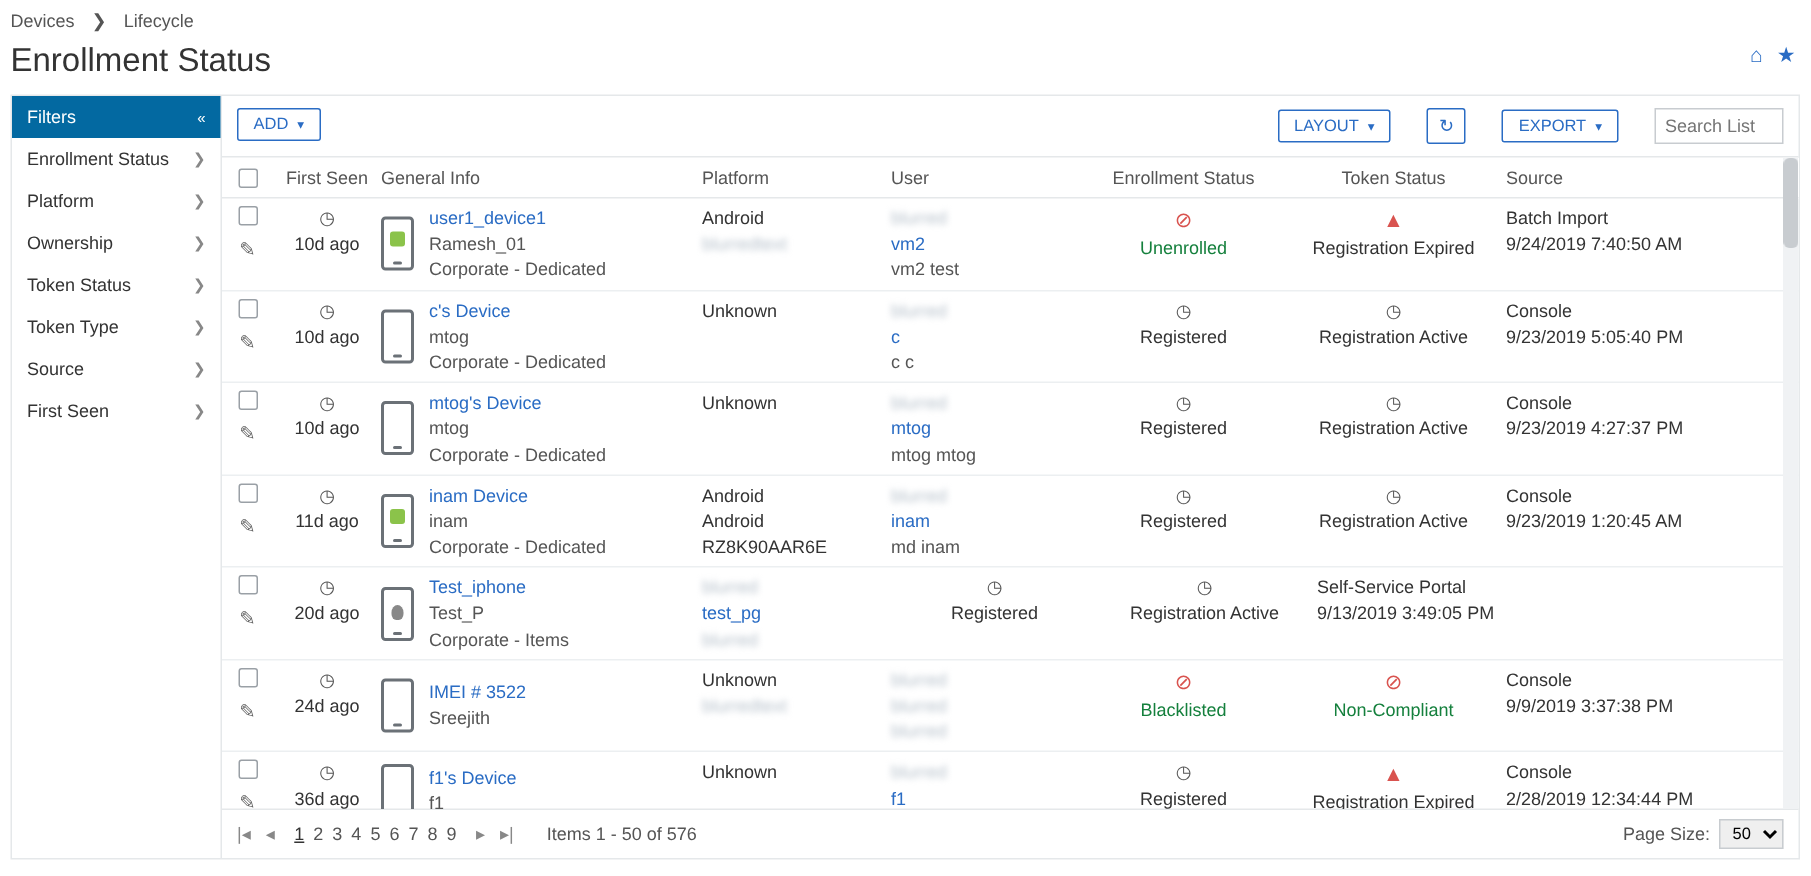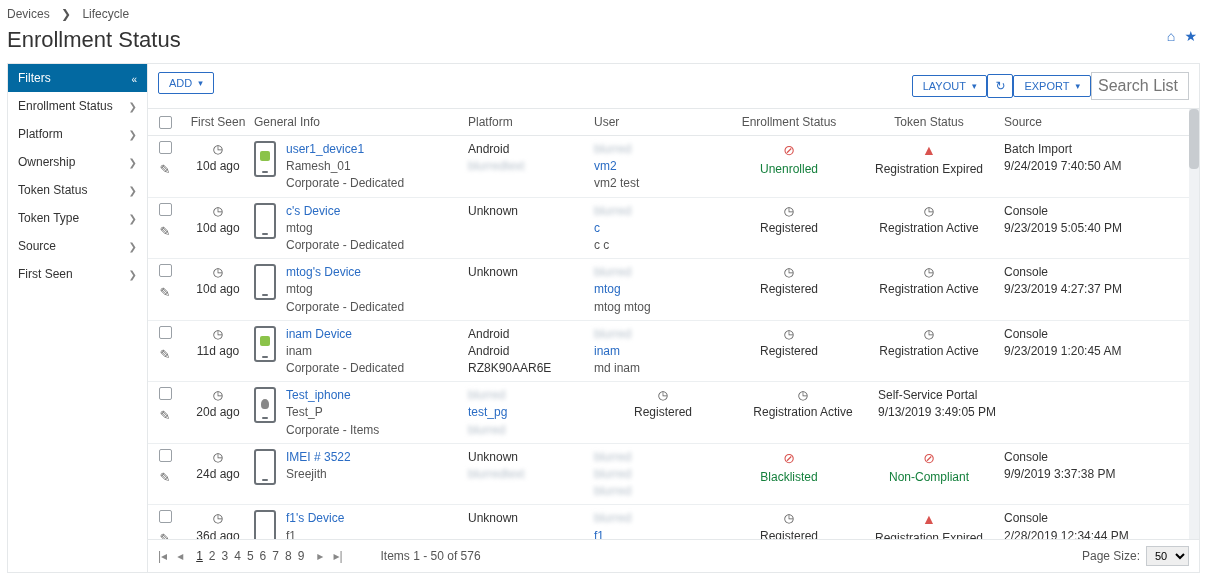--- a/index.html
+++ b/index.html
@@ -14,21 +14,21 @@
 .filters-panel{width:140px;background:#fff;border-right:1px solid #e5e8ea}
 .filters-hdr{background:#0369a1;color:#fff;padding:7px 10px;display:flex;justify-content:space-between;align-items:flex-end}
 .filters-hdr .chev{font-size:10px}
 .filter-row{padding:7px 10px;display:flex;justify-content:space-between;align-items:center;color:#333;cursor:pointer}
 .filter-row .chev{color:#888;font-size:10px}
 .content{flex:1;display:flex;flex-direction:column;position:relative}
 .toolbar{display:flex;justify-content:space-between;align-items:flex-start;padding:8px 10px;border-bottom:1px solid #e5e8ea}
 .btn{border:1px solid #2a6cc4;color:#2a6cc4;background:#fff;padding:4px 10px;font-size:11px;cursor:pointer;display:inline-flex;align-items:center;gap:6px;border-radius:2px}
 .btn .chev{font-size:9px}
 .iconbtn{border:1px solid #2a6cc4;color:#2a6cc4;background:#fff;width:26px;height:24px;display:inline-flex;align-items:center;justify-content:center;cursor:pointer;border-radius:2px}
-.searchbox{border:1px solid #c8ccd0;padding:4px 6px;width:98px;font-size:16px;color:#666}
+.searchbox{border:1px solid #c8ccd0;padding:4px 6px;width:86px;font-size:12px;color:#666}
 .table-wrap{flex:1;overflow-y:auto;position:relative}
 .thead{display:flex;align-items:center;padding:6px 0;border-bottom:1px solid #e5e8ea;color:#555;background:#fff;position:sticky;top:0}
 .col-chk{width:34px;display:flex;justify-content:center}
 .col-first{width:72px;text-align:center}
 .col-gen{width:214px}
 .col-plat{width:126px}
 .col-user{width:130px}
 .col-enr{width:130px;text-align:center}
 .col-tok{width:150px;text-align:center}
 .col-src{width:160px}
@@ -40,21 +40,21 @@
 .device-icon{width:22px;height:36px;border:2px solid #6b7177;border-radius:3px;position:relative;margin-right:10px;flex-shrink:0}
 .device-icon::after{content:"";position:absolute;bottom:2px;left:50%;transform:translateX(-50%);width:6px;height:2px;background:#6b7177;border-radius:1px}
 .device-icon.android::before{content:"";position:absolute;top:8px;left:50%;transform:translateX(-50%);width:10px;height:10px;background:#8bc34a;border-radius:2px}
 .device-icon.apple::before{content:"";position:absolute;top:10px;left:50%;transform:translateX(-50%);width:8px;height:10px;background:#888;border-radius:50% 50% 40% 40%}
 .link{color:#2a6cc4}
 .sub{color:#555}
 .blur{color:#b8c2cc;filter:blur(2px)}
 .red{color:#15803d}
 .warn-icon{color:#d9534f;font-size:14px}
 .no-icon{color:#d9534f;font-size:14px}
-.gen-wrap{display:flex;align-items:flex-start}
+.gen-wrap{display:flex;align-items:center}
 .cell-stack{display:flex;flex-direction:column;gap:1px;line-height:1.35}
 .center-stack{align-items:center}
 .pager{display:flex;align-items:center;gap:10px;padding:6px 10px;border-top:1px solid #e5e8ea;color:#555}
 .pager .pg{cursor:pointer;padding:0 3px;color:#555}
 .pager .pg.cur{text-decoration:underline;color:#333}
 .pager .arrow{color:#888;cursor:pointer}
 .page-size{margin-left:auto;display:flex;align-items:center;gap:6px}
 .page-size select{border:1px solid #c8ccd0;padding:2px 4px;font-size:11px}
 .scrollbar{position:absolute;right:0;top:0;bottom:0;width:10px;background:#f0f2f4}
 .scrollbar .thumb{position:absolute;top:0;width:10px;height:60px;background:#c8ccd0;border-radius:4px}
@@ -113,21 +113,21 @@
     </div>
 
     <div class="content">
       <div class="toolbar">
         <div>
           <button class="btn">
               <span>ADD</span>
               <span class="chev">▾</span>
             </button>
         </div>
-        <div style="display:flex;gap:0;align-items:center">
+        <div style="display:flex;gap:24px;align-items:center">
           <button class="btn">
               <span>LAYOUT</span>
               <span class="chev">▾</span>
             </button>
           <span class="iconbtn">↻</span>
           <button class="btn">
               <span>EXPORT</span>
               <span class="chev">▾</span>
             </button>
           <input class="searchbox" placeholder="Search List" style="">
@@ -418,21 +418,21 @@
             <div class="thumb"></div>
           </div>
       </div>
 
       <div class="pager">
         <span class="arrow">|◂</span>
         <span class="arrow">◂</span>
         <span id="pages"><span class="pg cur">1</span><span class="pg">2</span><span class="pg">3</span><span class="pg">4</span><span class="pg">5</span><span class="pg">6</span><span class="pg">7</span><span class="pg">8</span><span class="pg">9</span></span>
         <span class="arrow">▸</span>
         <span class="arrow">▸|</span>
-        <span style="margin-left:28px">Items 1 - 50 of 576</span>
+        <span style="margin-left:12px">Items 1 - 50 of 576</span>
         <span class="page-size">
           <span>Page Size:</span>
           <select><option>50</option></select>
         </span>
       </div>
     </div>
   </div>
 </div>
 
 </body></html>

